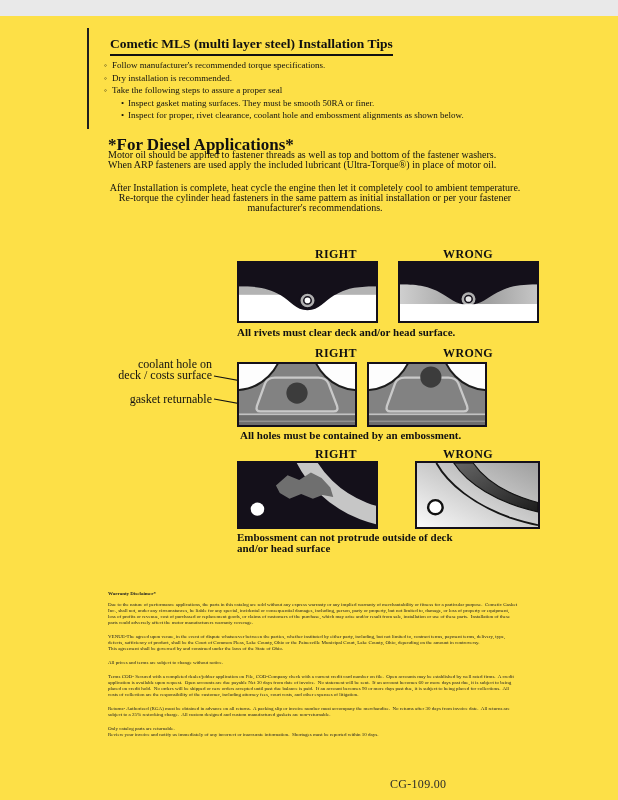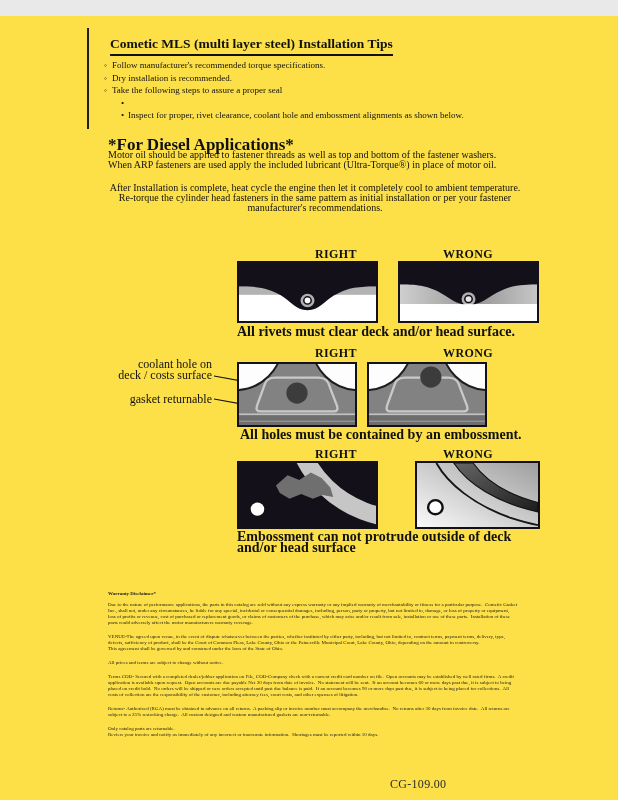--- a/index.html
+++ b/index.html
@@ -24,21 +24,21 @@
   #diesel-h{left:108px;top:119px;font-size:17px;font-weight:bold;}
   .para{left:108px;width:414px;font-size:10px;line-height:10px;}
   #diesel-p1{top:134px;}
   #diesel-p2{top:167px;text-align:center;}
   #diesel-note{left:108px;top:205px;font-size:9px;white-space:nowrap;}
 
   
   .dlabel{top:0;width:120px;text-align:right;font-size:12px;font-weight:bold;letter-spacing:.4px;}
   .dbox{border:2.5px solid #14101a;background:#fff;box-sizing:border-box;}
   .dbox svg{display:block;width:100%;height:100%;}
-  .dcap{font-size:14px;font-weight:bold;line-height:10.5px;white-space:nowrap;}
+  .dcap{font-size:11px;font-weight:bold;line-height:10.5px;white-space:nowrap;}
   .sidelab{left:96px;width:116px;text-align:right;font-size:12px;line-height:10.5px;}
 
   
   #warranty{left:108px;top:575px;width:410px;font-size:5px;line-height:6px;color:#222;}
   #warranty .wh{font-weight:bold;margin:0 0 5px 0;}
   #warranty p{margin:0 0 8px 0;white-space:pre-wrap;}
   #warranty p.tight{margin-bottom:0;}
 
   #doc-code{left:390px;top:761px;font-size:12px;color:#2a2a2a;letter-spacing:.3px;}
 </style>
@@ -59,20 +59,21 @@
     <div class="brow">
         <span class="mk">◦</span>
         <span>Dry installation is recommended.</span>
       </div>
     <div class="brow">
         <span class="mk">◦</span>
         <span>Take the following steps to assure a proper seal</span>
       </div>
     <div class="brow sub">
         <span class="mk">•</span>
+        <span>Inspect gasket mating surfaces.  They must be smooth 50RA or finer.</span>
       </div>
     <div class="brow sub">
         <span class="mk">•</span>
         <span>Inspect for proper, rivet clearance, coolant hole and embossment alignments as shown below.</span>
       </div>
   </div>
 
   <div class="abs" id="diesel-h">*For Diesel Applications*</div>
   <div class="abs para" id="diesel-p1">Motor oil should be applied to fastener threads as well as top and bottom of the fastener washers. When ARP fasteners are used apply the included lubricant (Ultra-Torque®) in place of motor oil.</div>
   <div class="abs para" id="diesel-p2">After Installation is complete, heat cycle the engine then let it completely cool to ambient temperature. Re-torque the cylinder head fasteners in the same pattern as initial installation or per your fastener manufacturer's recommendations.</div>

